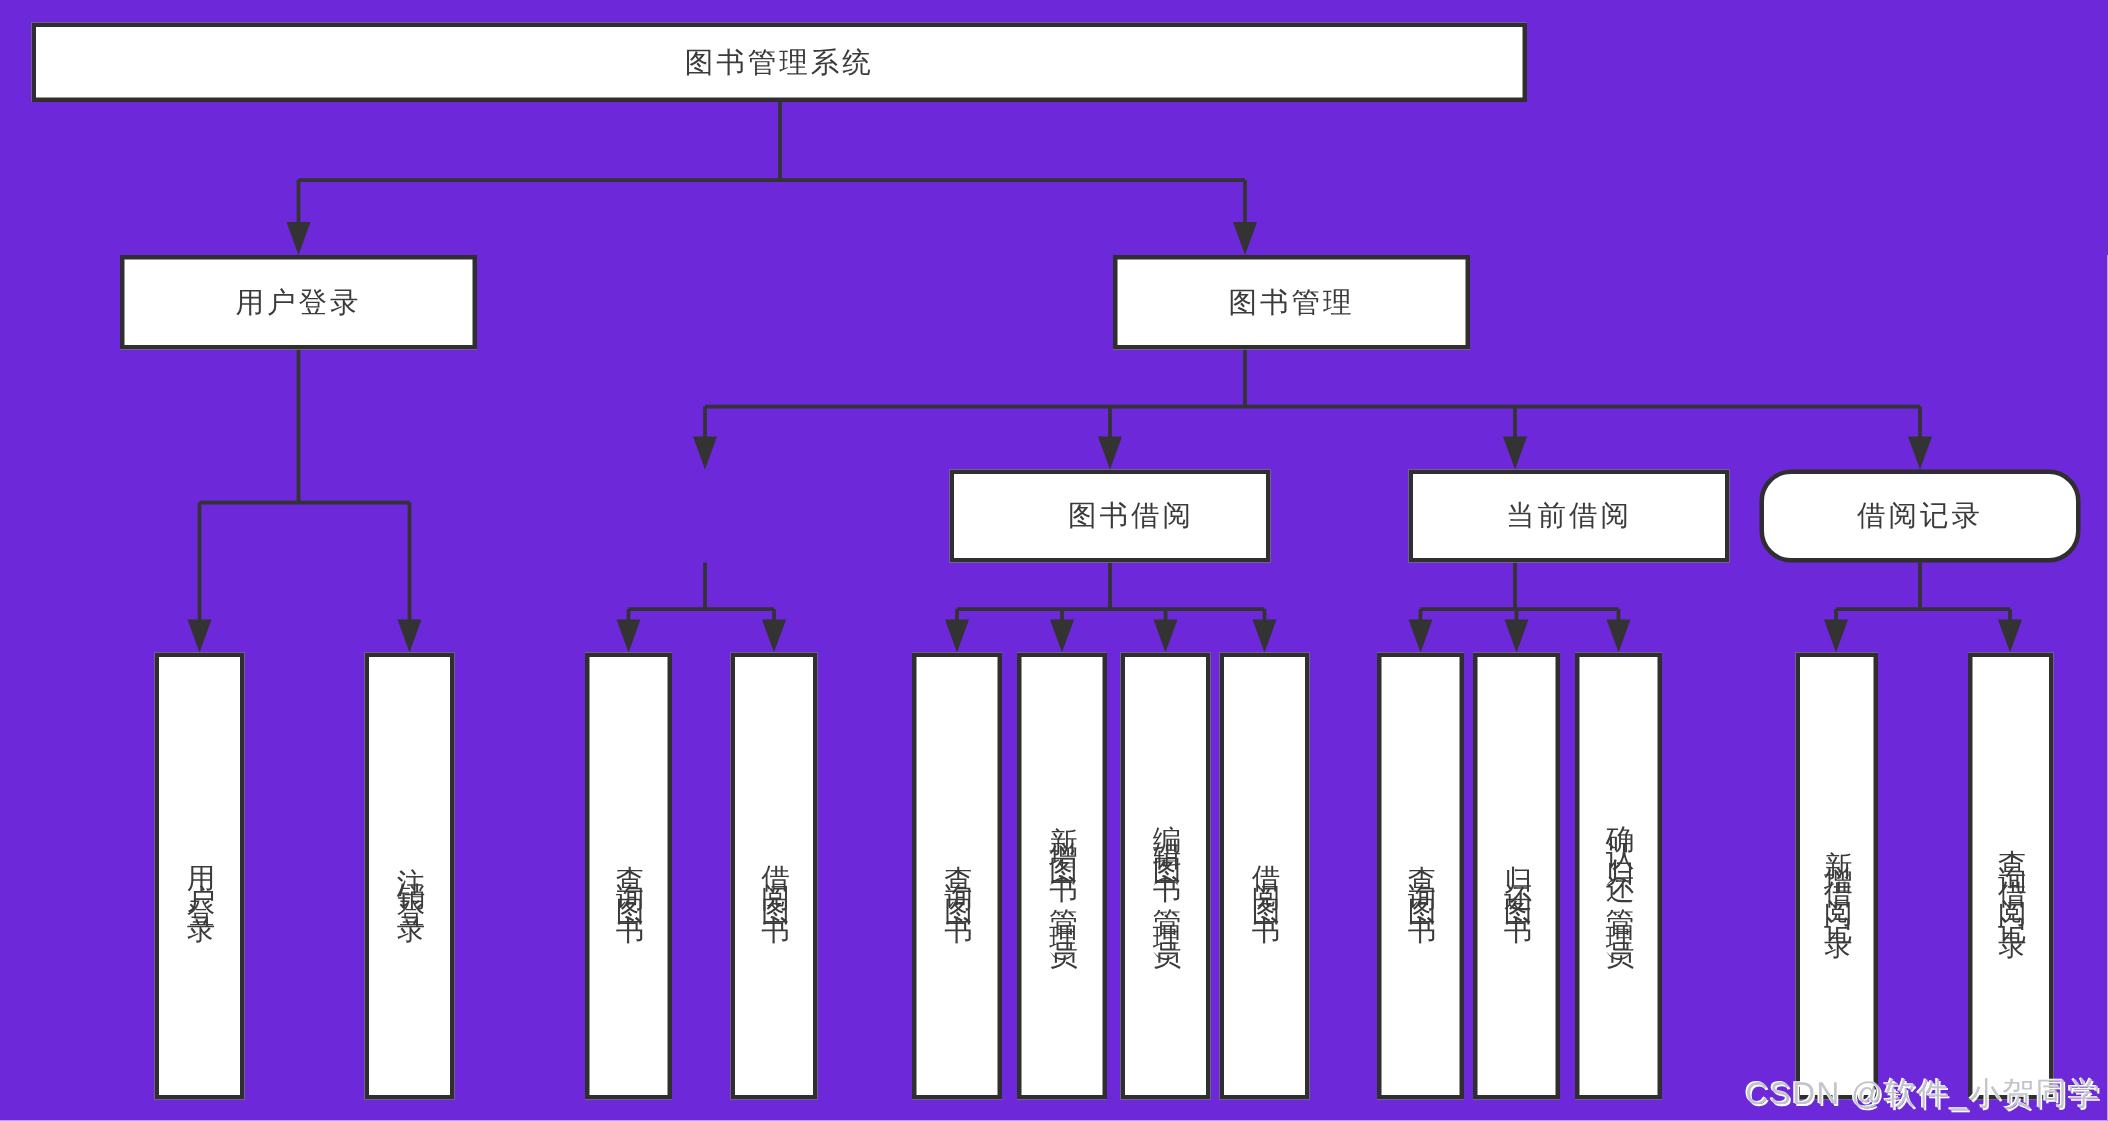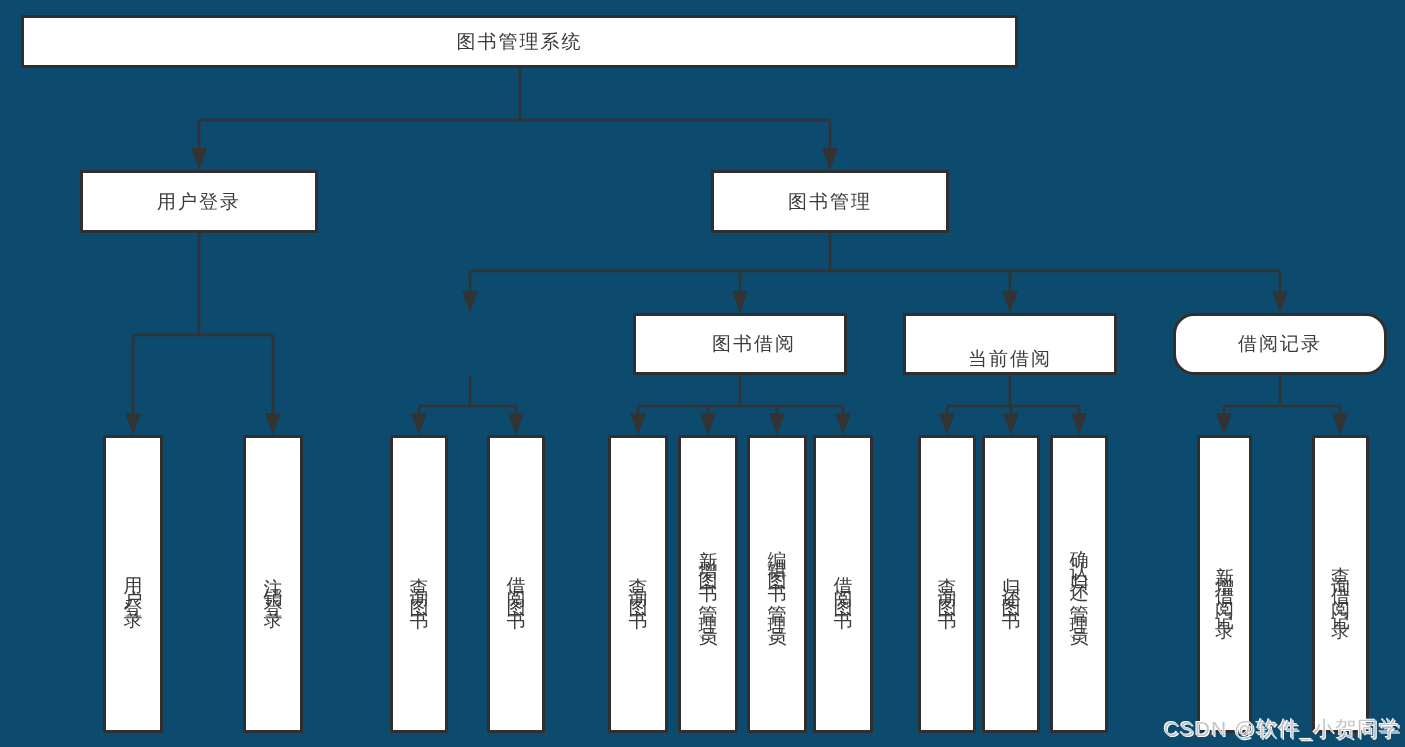--- a/index.html
+++ b/index.html
@@ -5,21 +5,21 @@
   html, body {
     margin: 0;
     padding: 0;
     background: #ffffff;
     font-family: "Liberation Sans", sans-serif;
   }
   #canvas {
     position: relative;
     width: 1405px;
     height: 747px;
-    background: #0c4a6e;
+    background: #6d28d9;
     overflow: hidden;
   }
   #connectors {
     position: absolute;
     left: 0;
     top: 0;
     pointer-events: none;
   }
   .box {
     position: absolute;
@@ -41,25 +41,25 @@
     text-orientation: mixed;
     font-size: 19px;
     line-height: 1.15;
     letter-spacing: 11px;
     white-space: nowrap;
   }
   
   .n-root   { left: 21px;   top: 15px;  width: 997px; height: 53px; }
   
   .n-login  { left: 80px;   top: 170px; width: 238px; height: 63px; }
-  .n-mgmt   { left: 711px;  top: 170px; width: 238px; height: 63px; }
+  .n-mgmt   { left: 742px;  top: 170px; width: 238px; height: 63px; }
   
   .n-rec    { left: 363px;  top: 313px; width: 214px; height: 62px; }
   .n-borrow { left: 633px;  top: 313px; width: 214px; height: 62px; padding-left: 28px; }
-  .n-cur    { left: 903px;  top: 313px; width: 214px; height: 62px; align-items: flex-end; }
+  .n-cur    { left: 939px;  top: 313px; width: 214px; height: 62px; }
   .n-r4     { left: 1173px; top: 313px; width: 214px; height: 62px; border-radius: 21px; }
   
   .leaf     { top: 435px; height: 298px; }
   .l1  { left: 103px;  width: 60px; }
   .l2  { left: 243px;  width: 60px; }
   .l3  { left: 390px;  width: 58px; }
   .l4  { left: 487px;  width: 58px; }
   .l5  { left: 608px;  width: 60px; }
   .l6  { left: 678px;  width: 60px; }
   .l7  { left: 747px;  width: 60px; }

